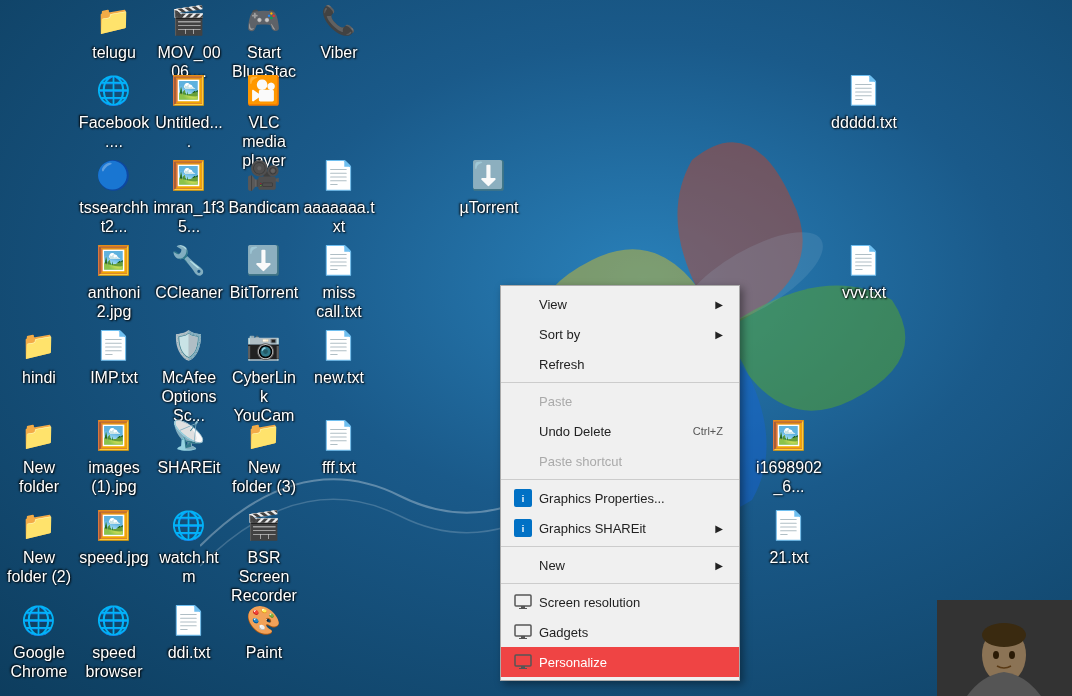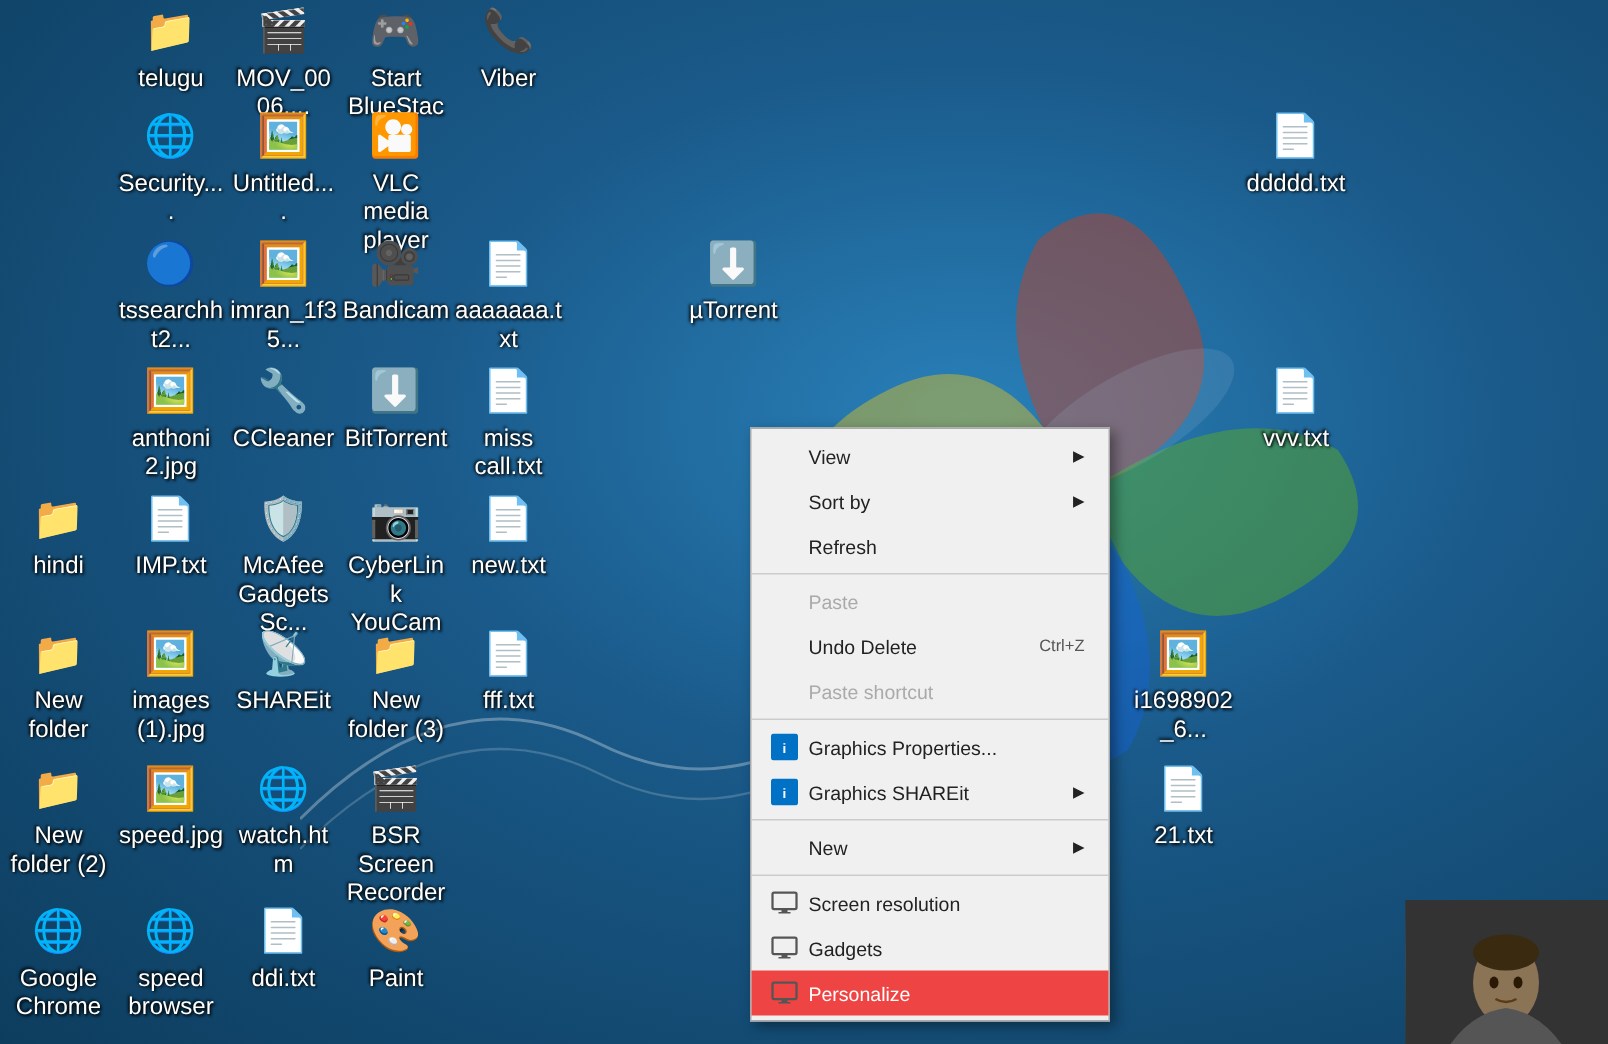--- a/index.html
+++ b/index.html
@@ -218,21 +218,21 @@
     <div class="desktop-icon" style="left: 228px; top: 0px;">
     <div class="icon-img">🎮</div>
     <div class="icon-label">Start BlueStacks</div>
   </div>
     <div class="desktop-icon" style="left: 303px; top: 0px;">
     <div class="icon-img">📞</div>
     <div class="icon-label">Viber</div>
   </div>
     <div class="desktop-icon" style="left: 78px; top: 70px;">
     <div class="icon-img">🌐</div>
-    <div class="icon-label">Security....</div>
+    <div class="icon-label">Facebook....</div>
   </div>
     <div class="desktop-icon" style="left: 153px; top: 70px;">
     <div class="icon-img">🖼️</div>
     <div class="icon-label">Untitled....</div>
   </div>
     <div class="desktop-icon" style="left: 228px; top: 70px;">
     <div class="icon-img">🎦</div>
     <div class="icon-label">VLC media player</div>
   </div>
     <div class="desktop-icon" style="left: 828px; top: 70px;">
@@ -282,21 +282,21 @@
     <div class="desktop-icon" style="left: 3px; top: 325px;">
     <div class="icon-img">📁</div>
     <div class="icon-label">hindi</div>
   </div>
     <div class="desktop-icon" style="left: 78px; top: 325px;">
     <div class="icon-img">📄</div>
     <div class="icon-label">IMP.txt</div>
   </div>
     <div class="desktop-icon" style="left: 153px; top: 325px;">
     <div class="icon-img">🛡️</div>
-    <div class="icon-label">McAfee Gadgets Sc...</div>
+    <div class="icon-label">McAfee Options Sc...</div>
   </div>
     <div class="desktop-icon" style="left: 228px; top: 325px;">
     <div class="icon-img">📷</div>
     <div class="icon-label">CyberLink YouCam 5</div>
   </div>
     <div class="desktop-icon" style="left: 303px; top: 325px;">
     <div class="icon-img">📄</div>
     <div class="icon-label">new.txt</div>
   </div>
     <div class="desktop-icon" style="left: 3px; top: 415px;">

